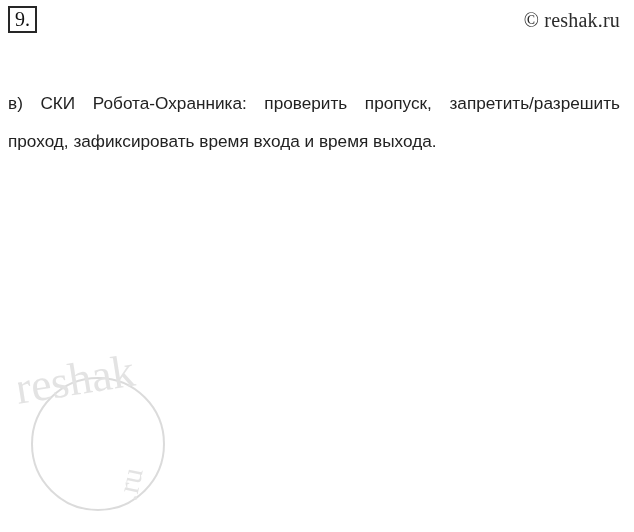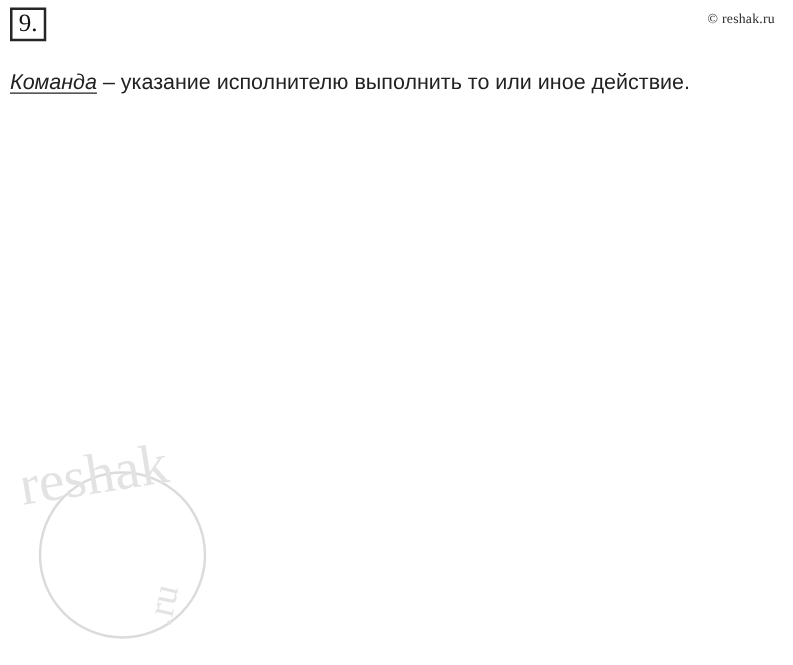--- a/index.html
+++ b/index.html
@@ -52,21 +52,21 @@
     border: 2px solid #262626;
     padding: 0px 5px 1px 5px;
     font-size: 20px;
     line-height: 22px;
     font-weight: 400;
     font-family: "Liberation Serif", serif;
     color: #111;
     margin-left: 2px;
   }
   .copyright {
-    font-size: 11px;
+    font-size: 20px;
     color: #2b2b2b;
     font-family: "Liberation Serif", serif;
     margin-top: 3px;
     margin-right: 4px;
     letter-spacing: 0.2px;
   }
   p.para {
     margin: 0 0 0 0;
     padding: 0 4px 0 2px;
     font-size: 17.2px;
@@ -98,28 +98,28 @@
     </svg>
   </div>
 
   <div class="content">
 
     <div class="header-row">
       <span class="ex-number">9.</span>
       <span class="copyright">© reshak.ru</span>
     </div>
 
-    <p class="para first"><span class="term">Команда</span><span> – указание исполнителю выполнить то или иное действие.</span></p>
 
     <div class="gap"></div>
 
 
     <div class="gap"></div>
 
 
     <div class="gap"></div>
 
 
     <div class="gap"></div>
 
+    <p class="para">в) СКИ Робота-Охранника: проверить пропуск, запретить/разрешить проход, зафиксировать время входа и время выхода.</p>
 
   </div>
 </div>
 
 </body></html>

